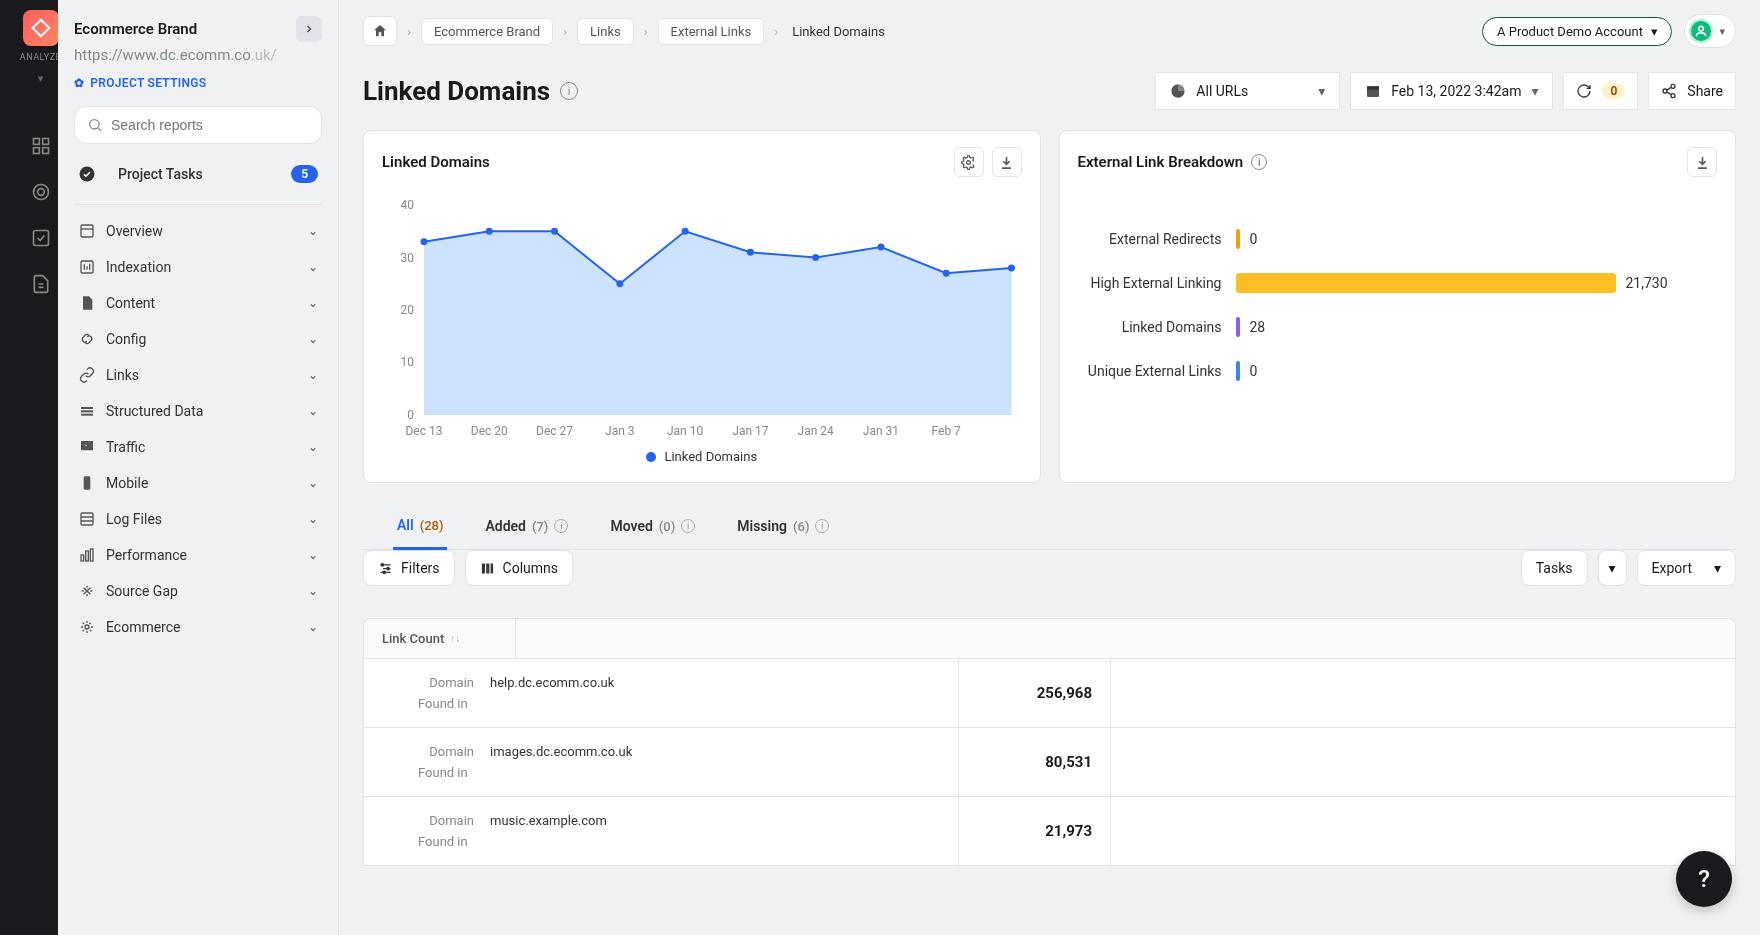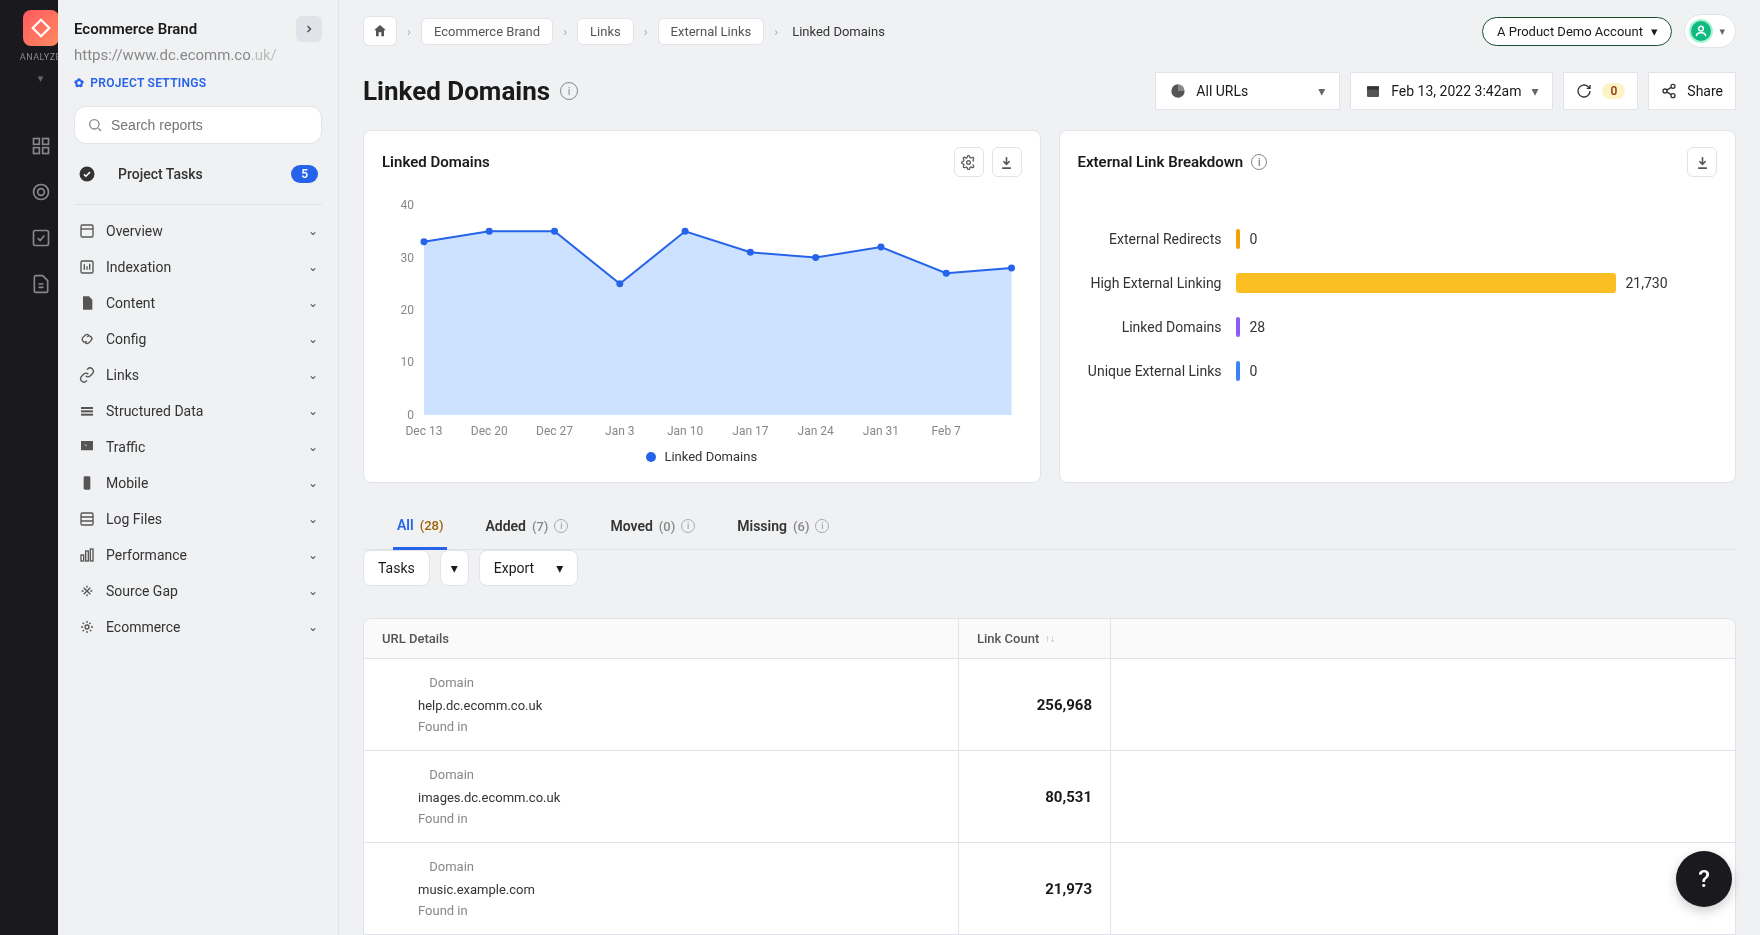--- a/index.html
+++ b/index.html
@@ -94,21 +94,21 @@
 .tb-btn { background: #fff; border: 1px solid #e1e3e8; border-radius: 8px; padding: 9px 14px; display: flex; align-items: center; gap: 8px; font-size: 14px; cursor: pointer; }
 
 .table-head { display: flex; border-bottom: 1px solid #e1e3e8; background: #fafafa; }
 .th { padding: 12px 18px; font-size: 13px; font-weight: 500; color: #555; }
 .th.url { flex: 0 0 595px; border-right: 1px solid #e1e3e8; }
 .th.count { flex: 0 0 152px; border-right: 1px solid #e1e3e8; display: flex; align-items: center; gap: 6px; }
 .table-row { display: flex; border-bottom: 1px solid #e1e3e8; }
 .td { padding: 16px 18px; font-size: 13px; }
 .td.url { flex: 0 0 595px; border-right: 1px solid #e1e3e8; }
 .td.count { flex: 0 0 152px; border-right: 1px solid #e1e3e8; display: flex; align-items: center; justify-content: flex-end; font-size: 15px; font-weight: 700; color: #1a1a1a; }
-.td.url .kv { display: flex; gap: 8px; margin-bottom: 6px; flex-direction: column; }
+.td.url .kv { display: flex; gap: 16px; margin-bottom: 6px; }
 .td.url .kv .k { color: #888; text-align: right; width: 56px; font-size: 13px; }
 .td.url .kv .v { color: #333; font-size: 13px; }
 .td.url .found { color: #888; font-size: 13px; margin-left: 36px; }
 
 .help-fab { position: fixed; right: 28px; bottom: 28px; width: 56px; height: 56px; border-radius: 50%; background: #1a1a1e; color: #fff; display: flex; align-items: center; justify-content: center; font-size: 24px; font-weight: 500; cursor: pointer; box-shadow: 0 4px 12px rgba(0,0,0,0.2); }
 
 .sort-icon { font-size: 10px; color: #aaa; }
 svg { display: block; }
 </style>
 </head>
@@ -543,37 +543,59 @@
           <span class="info-sm">i</span>
         </div>
         <div class="tab">
           <span>Missing</span> 
           <span class="count">(6)</span> 
           <span class="info-sm">i</span>
         </div>
       </div>
 
     <div class="table-toolbar">
+      <div class="tb-left">
+        <div class="tb-btn">
+          <span>
+              <svg width="15" height="15" viewBox="0 0 24 24" fill="none" stroke="#333" stroke-width="2">
+                <path d="M4 6h16M8 12h12M4 18h16"></path>
+                <circle cx="7" cy="6" r="2" fill="#333"></circle>
+                <circle cx="16" cy="12" r="2" fill="#333"></circle>
+                <circle cx="10" cy="18" r="2" fill="#333"></circle>
+              </svg>
+            </span>
+          <span>Filters</span>
+        </div>
+        <div class="tb-btn">
+          <span>
+              <svg width="15" height="15" viewBox="0 0 24 24" fill="#333">
+                <rect x="3" y="4" width="5" height="16"></rect>
+                <rect x="10" y="4" width="5" height="16"></rect>
+                <rect x="17" y="4" width="4" height="16"></rect>
+              </svg>
+            </span>
+          <span>Columns</span>
+        </div>
+      </div>
       <div class="tb-right">
         <div class="tb-btn">
           <span>Tasks</span>
         </div>
         <div class="tb-btn" style="padding:9px 10px">
             <span>▾</span>
           </div>
         <div class="tb-btn">
           <span>Export</span>
           <span style="margin-left:14px">▾</span>
         </div>
       </div>
     </div>
 
     <div class="table-wrap">
       <div class="table-head">
-        <div class="th url">URL Details</div>
         <div class="th count">
           <span>Link Count</span>
           <span class="sort-icon">↑↓</span>
         </div>
       </div>
       <div id="table-body">
           <div class="table-row">
       <div class="td url">
         <div class="kv" style="margin-left:36px">
                 <span class="k">Domain</span>

